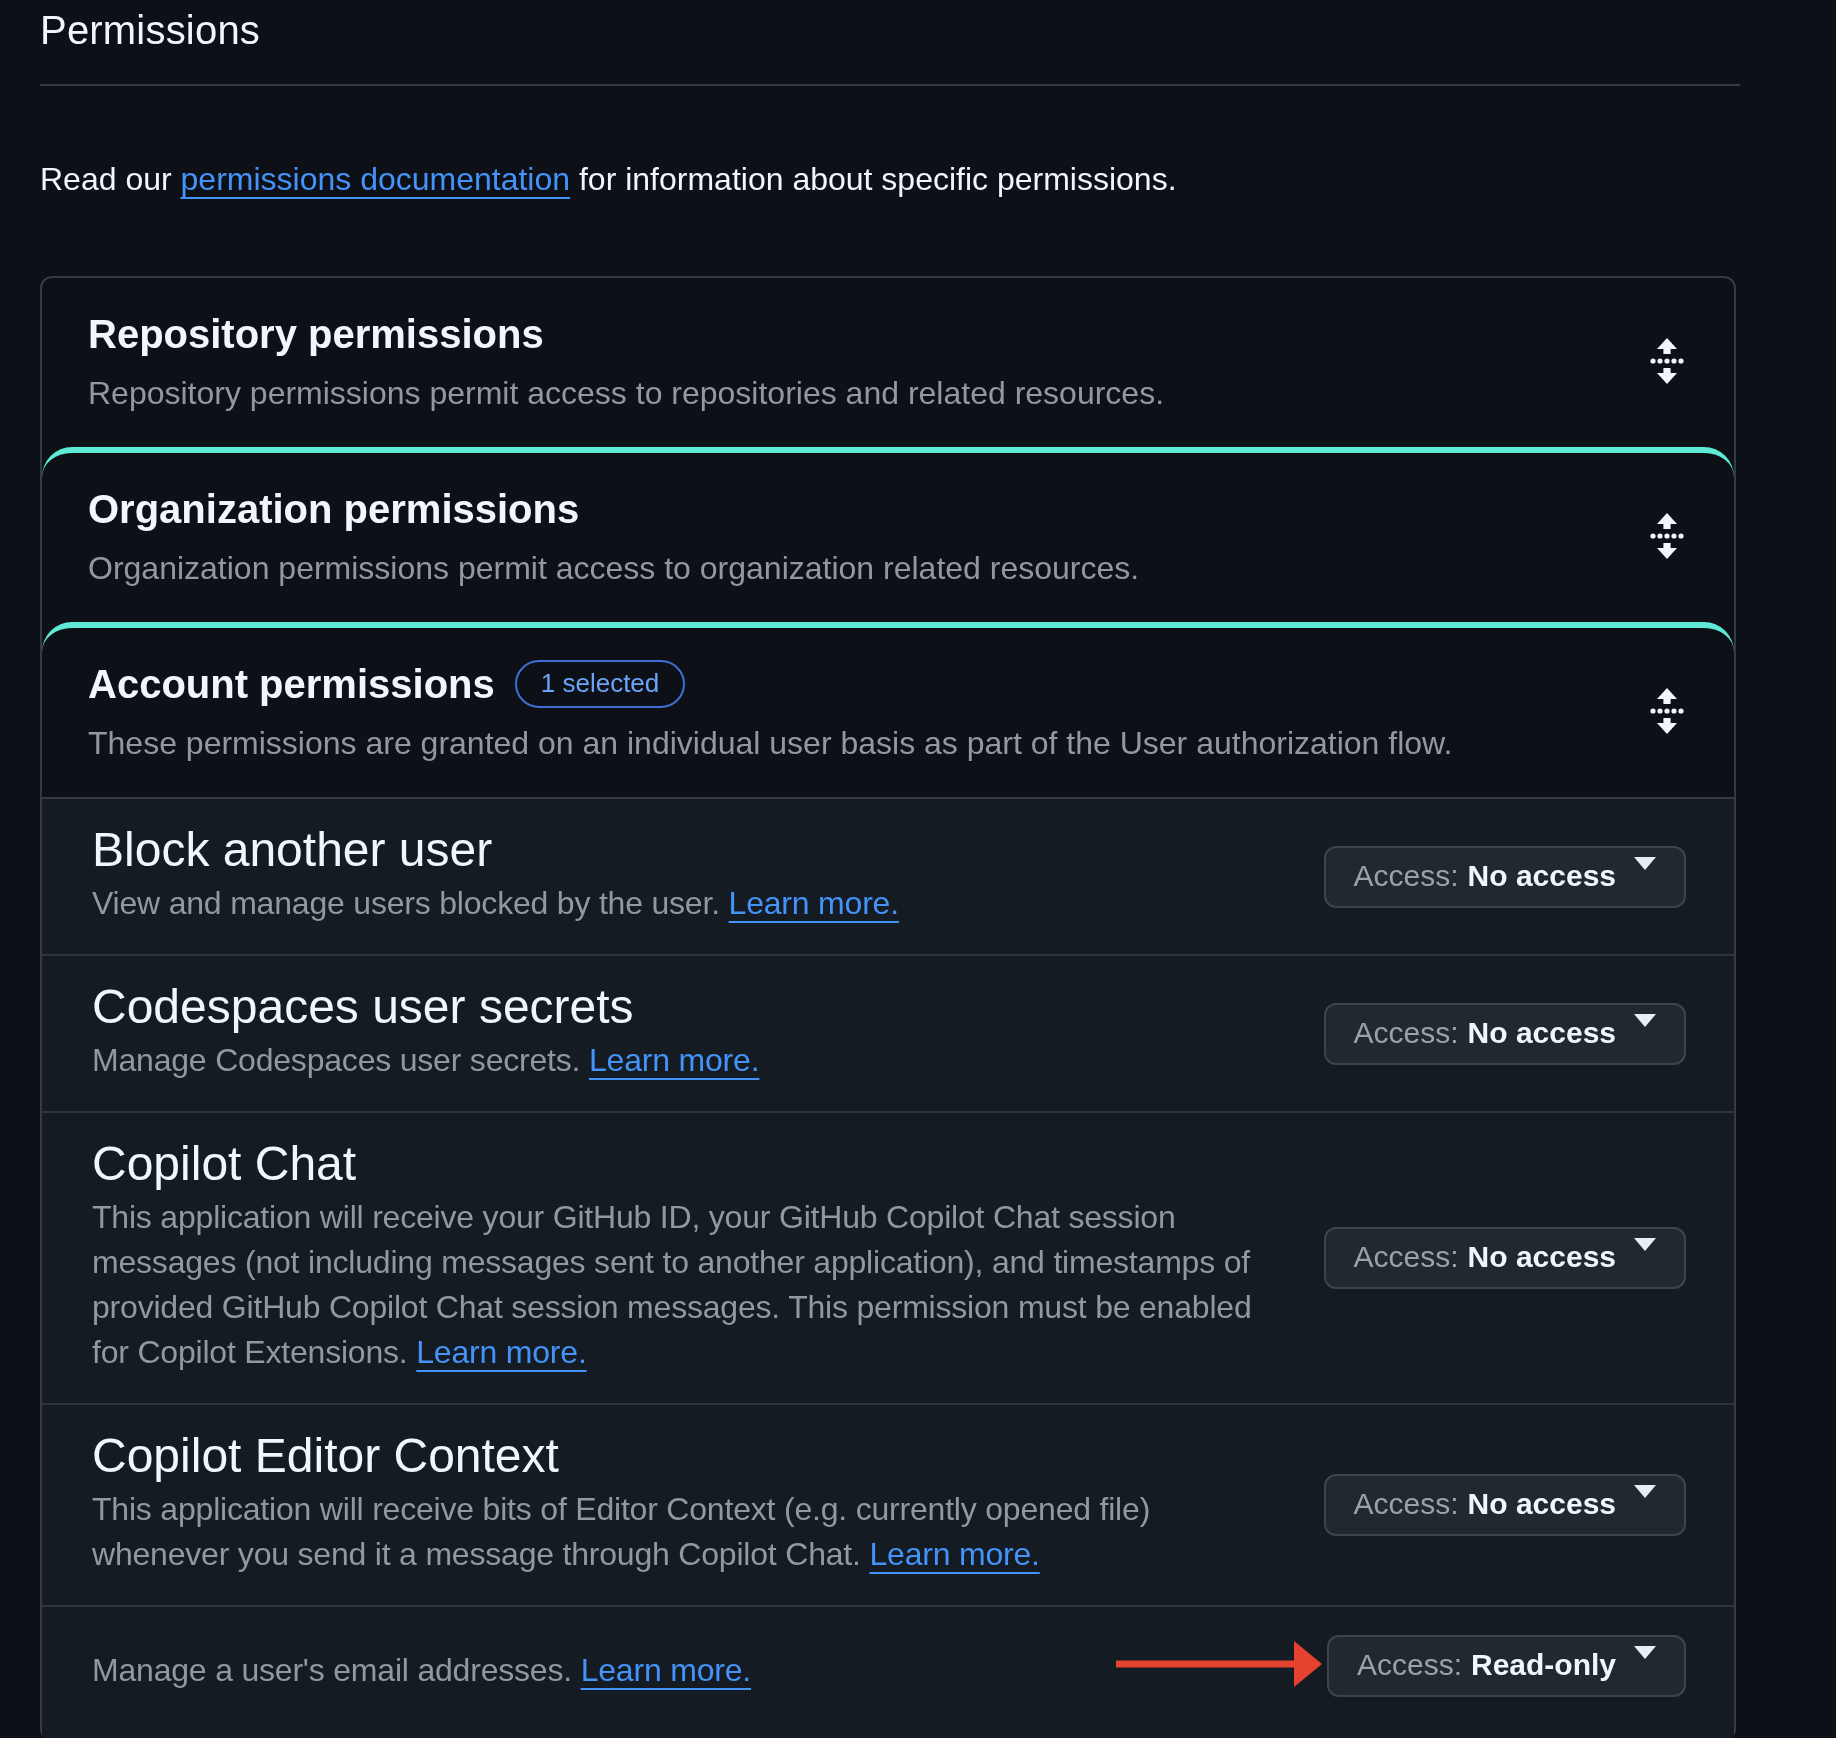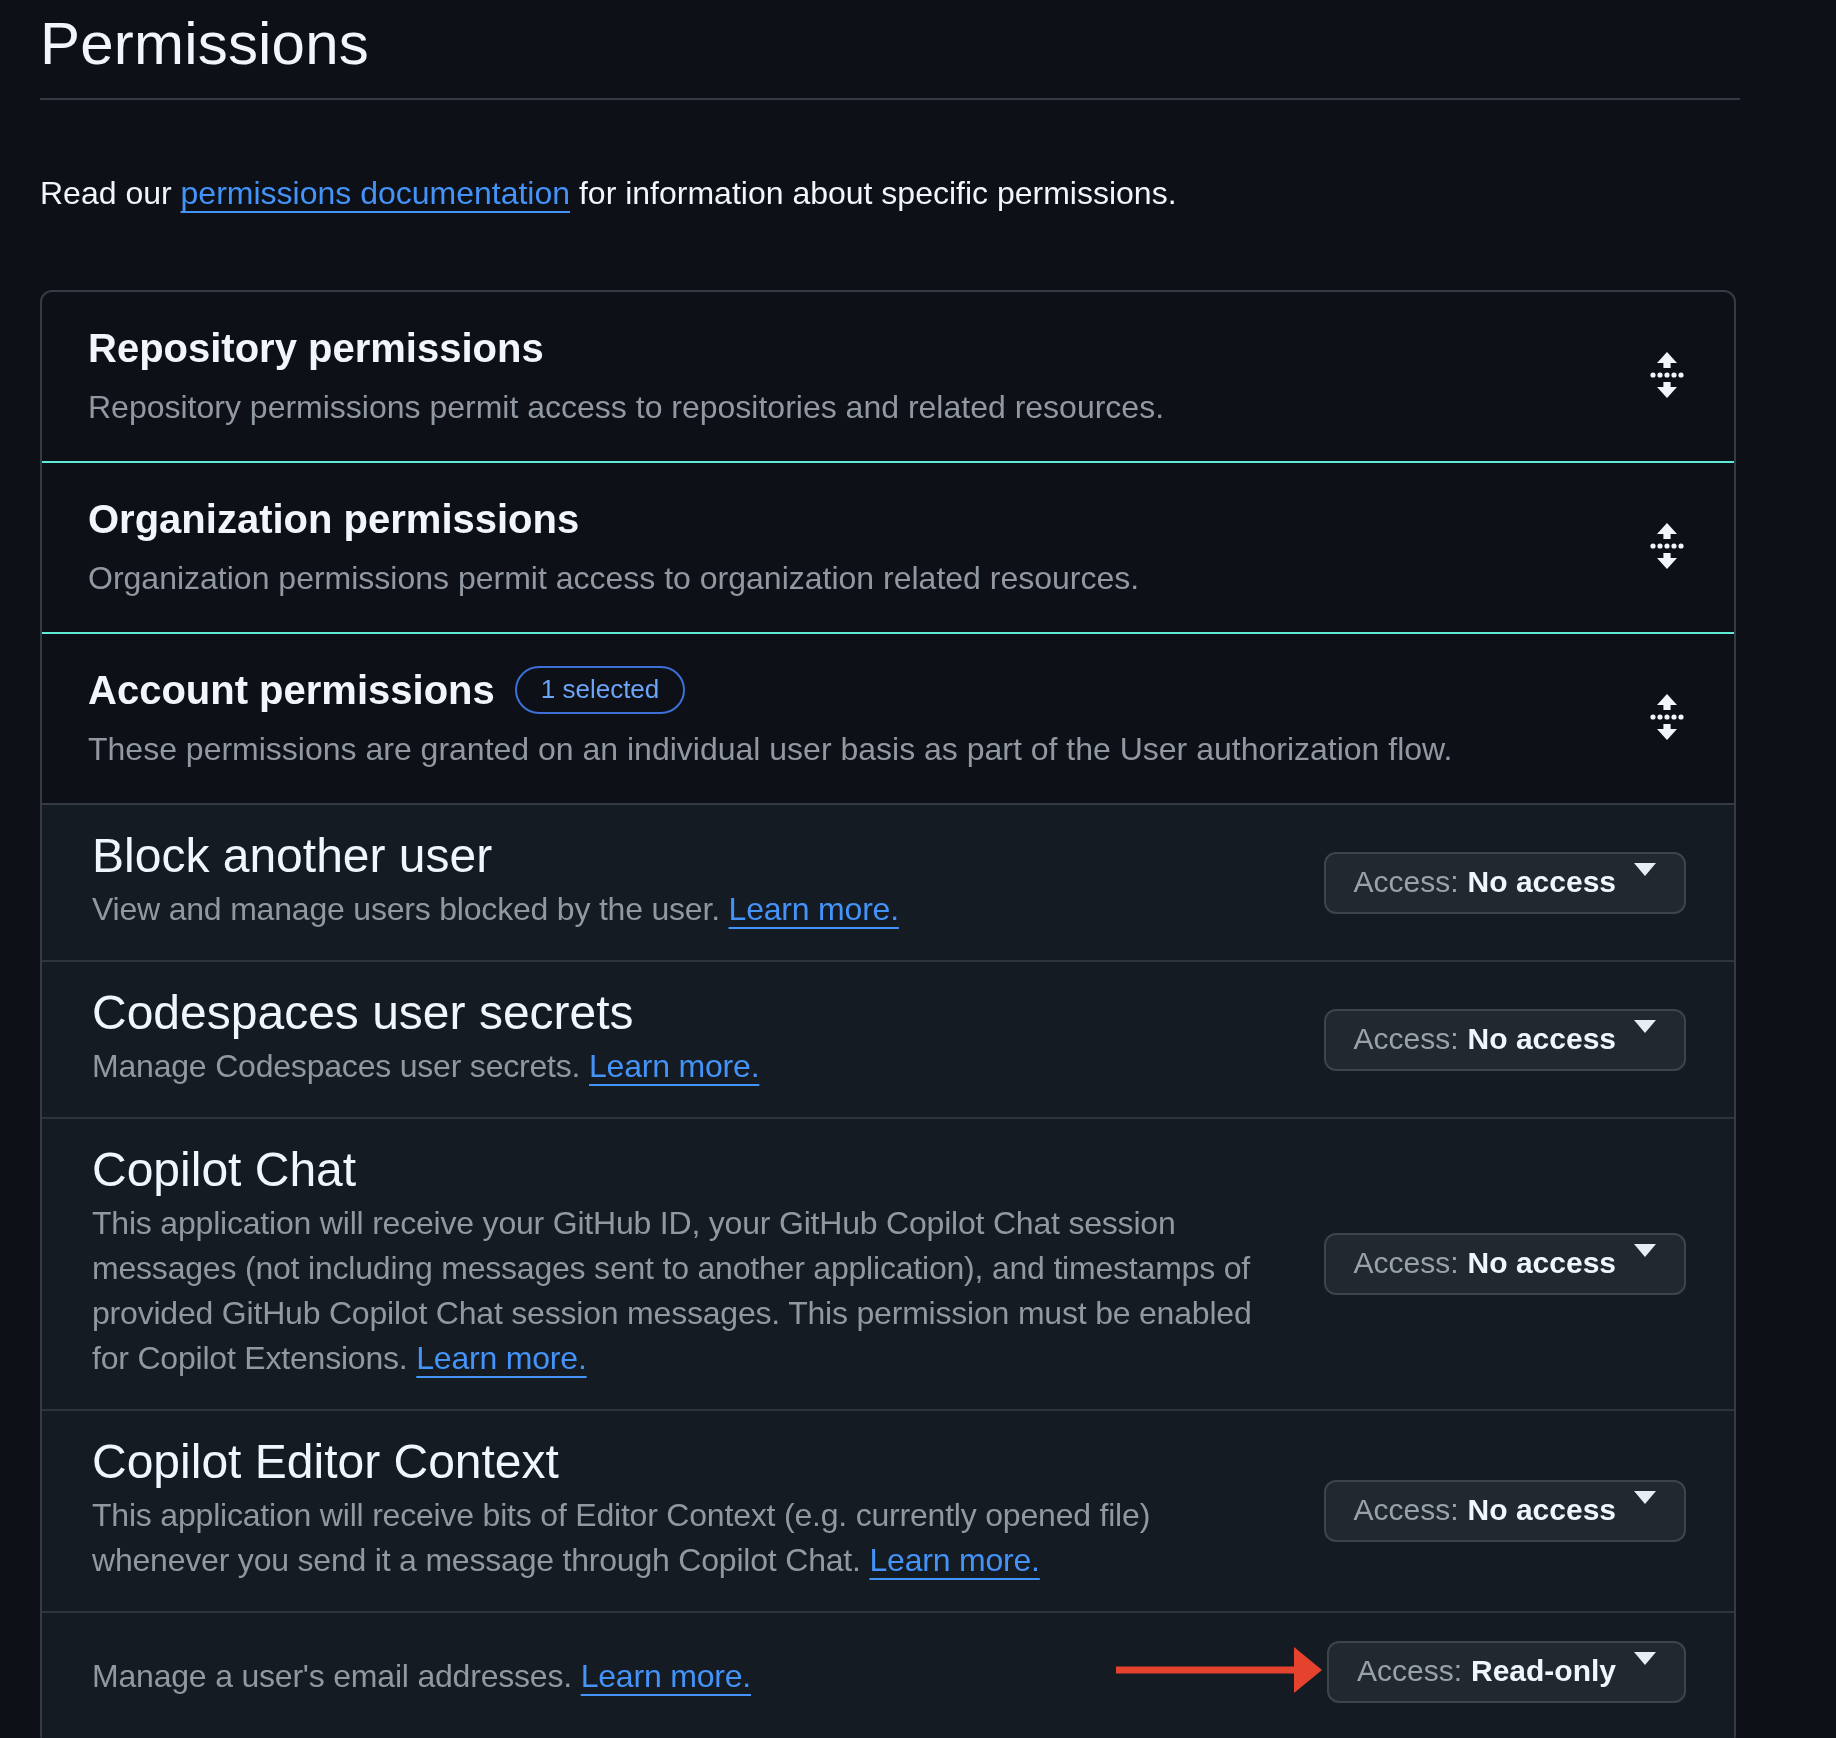--- a/index.html
+++ b/index.html
@@ -4,40 +4,40 @@
 <style>
   * { margin:0; padding:0; box-sizing:border-box; }
   html,body {
     width:1836px; height:1738px; overflow:hidden;
     background:#0d1117;
     font-family:"Liberation Sans","DejaVu Sans",sans-serif;
     color:#f0f6fc;
   }
   .container { padding:0 40px; width:1780px; }
 
-  .page-title { font-size:60px; font-weight:400; line-height:60px; margin-top:14px; letter-spacing:0.2px; }
+  .page-title { font-size:40px; font-weight:400; line-height:60px; letter-spacing:0.2px; }
   .title-rule { border:none; border-top:2px solid #343b44; margin-top:24px; }
 
   .intro { margin-top:26px; font-size:32px; line-height:45px; color:#f0f6fc; }
   .intro a, .learn-more { color:#4493f8; text-decoration:underline; text-underline-offset:7px; text-decoration-thickness:2px; cursor:pointer; }
 
   .card {
     margin-top:74px;
     border:2px solid #343b44;
     border-radius:12px;
     width:1696px;
   }
 
   
   .section {
     display:flex; align-items:center; justify-content:space-between;
     padding:31px 46px;
     gap:32px;
   }
-  .section + .section { border-top:2px solid #5eead4; }
+  .section + .section { border-top:6px solid #5eead4;border-radius:30px; }
   .section-title-line { display:flex; align-items:center; }
   .section-title { font-size:40px; font-weight:700; line-height:50px; }
   .section-desc { font-size:32px; line-height:45px; color:#9198a1; margin-top:12px; }
   .pill {
     display:inline-block; margin-left:20px;
     border:2px solid #3d6fd6; border-radius:999px;
     color:#6ca4f8; font-size:26px; font-weight:400;
     padding:3px 24px 5px; line-height:36px; white-space:nowrap;
   }
   .grabber { flex:0 0 auto; margin-left:30px; margin-right:4px; cursor:grab; }

